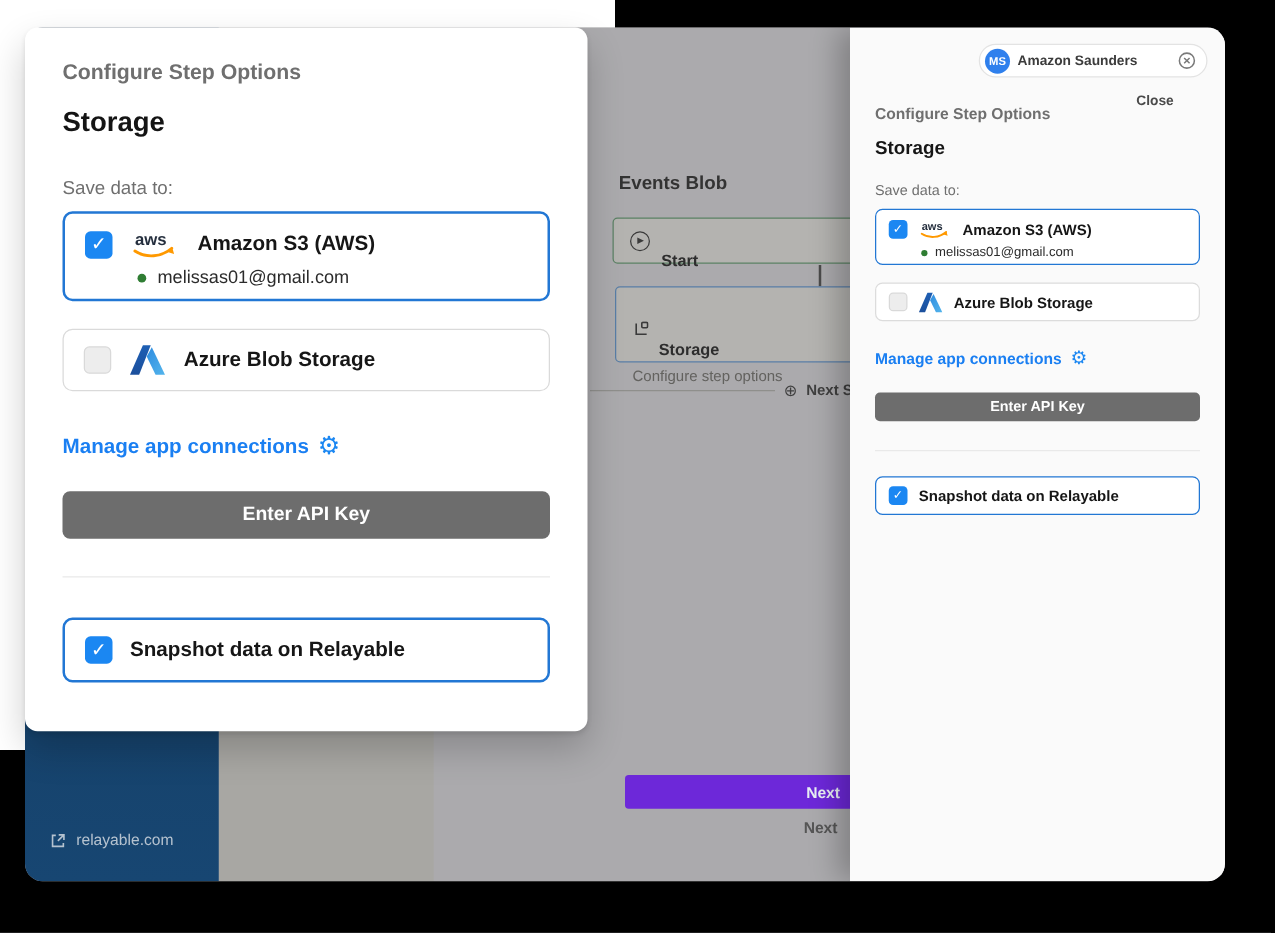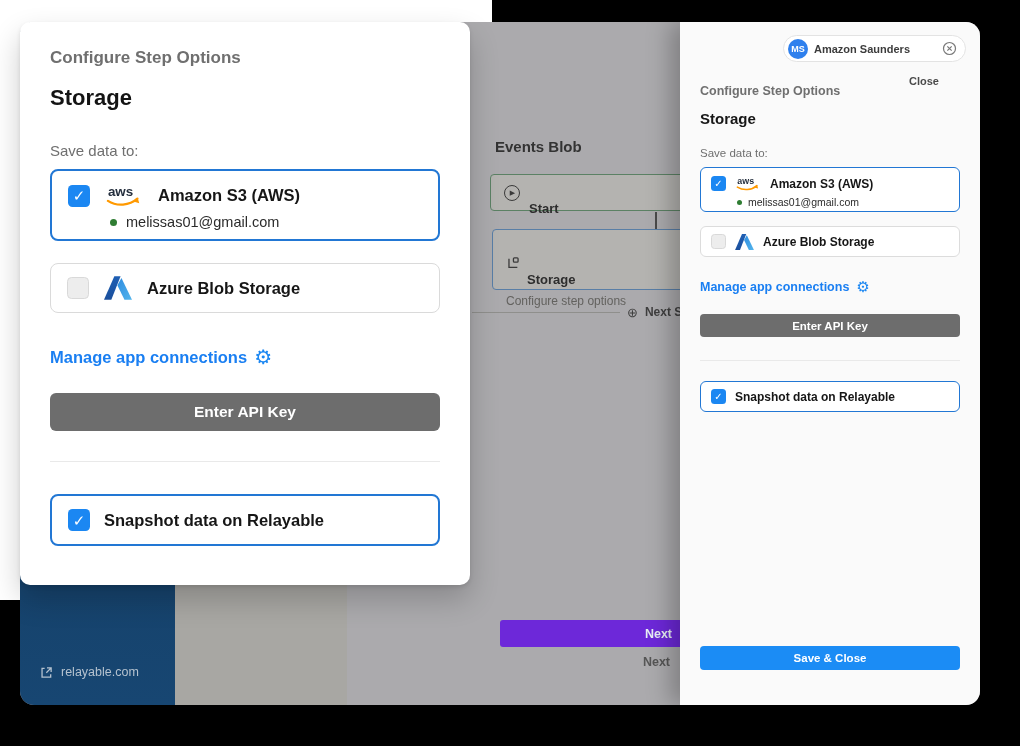--- a/index.html
+++ b/index.html
@@ -248,21 +248,20 @@
         <div class="divider div-sm"></div>
 
         <div class="pcard sel snap-sm">
           <span class="cb cb-sm on">
             <span>✓</span>
           </span>
           <span class="snaptext-sm">Snapshot data on Relayable</span>
         </div>
       </div>
 
-      <button class="saveclose">Save &amp; Close</button>
     </div>
   </div>
 
   <div class="modal">
     <div class="eyebrow-lg">Configure Step Options</div>
     <div class="title-lg">Storage</div>
     <div class="savelabel-lg">Save data to:</div>
 
     <div class="pcard sel-lg aws-lg">
       <div class="r1">

